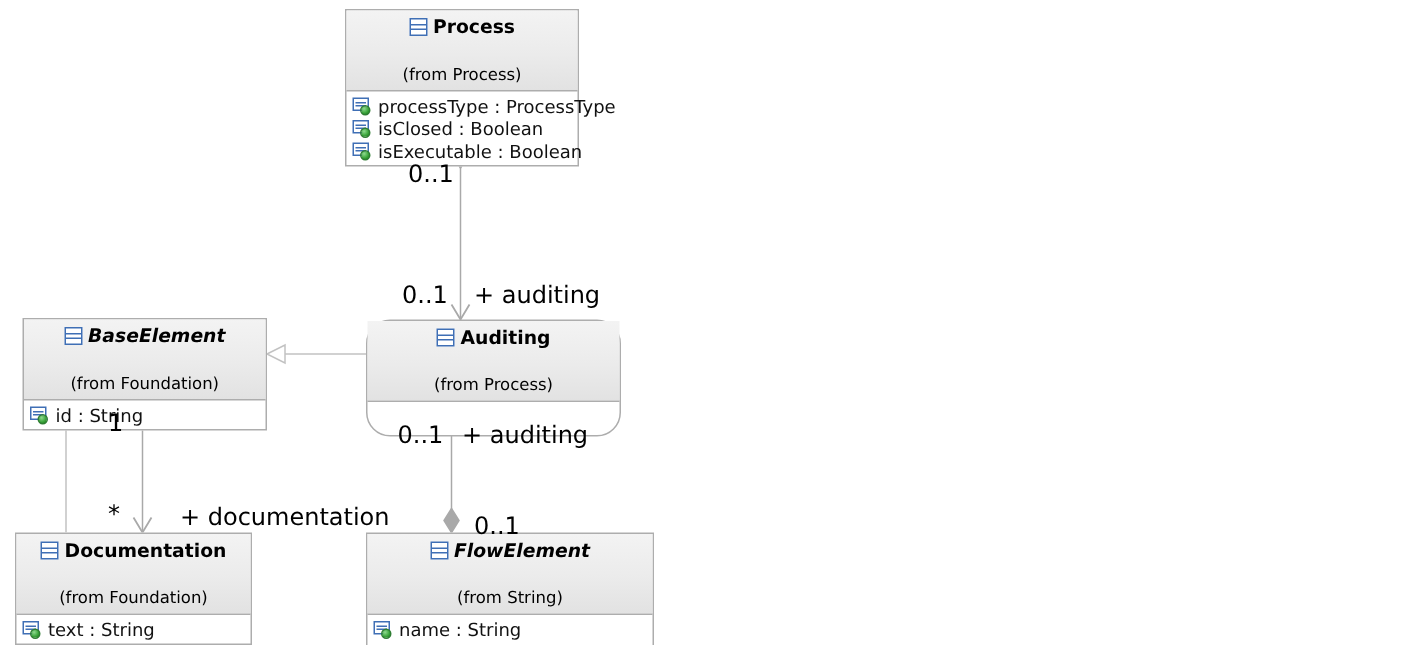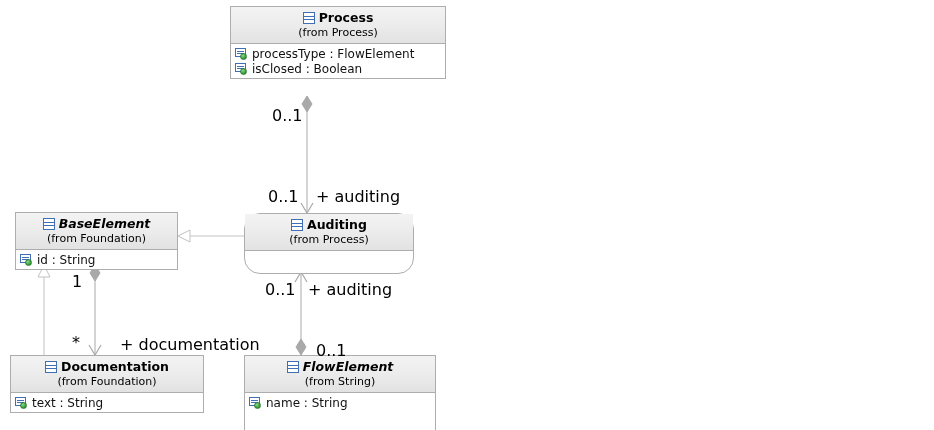--- a/index.html
+++ b/index.html
@@ -52,21 +52,21 @@
     white-space: nowrap;
   }
   .uml-name.abstract {
     font-style: italic;
     text-align: center;
   }
   .uml-package {
     font-size: 11px;
     color: #000000;
     line-height: 14px;
-    margin-top: 1px;
+    margin-top: 18px;
     white-space: nowrap;
   }
   .uml-attrs {
     box-sizing: border-box;
     padding: 2px 0 2px 0;
   }
   .uml-attr {
     display: flex;
     align-items: center;
     gap: 3px;
@@ -201,43 +201,50 @@
   <div class="edge-label" style="left:308px; top:280px;">+ auditing</div>
 
   <div class="edge-label" style="left:316px; top:341px;">0..1</div>
 
   <div class="edge-label" style="left:72px; top:272px;">1</div>
 
   <div class="edge-label" style="left:72px; top:333px;">*</div>
 
   <div class="edge-label" style="left:120px; top:335px;">+ documentation</div>
 
-  <div class="uml-class" id="cls-process" style="left:230px; top:6px; width:216px;">
+  <div class="uml-class" id="cls-process" style="left:230px; top:6px; width:156px;">
     <div class="uml-header">
       <div class="uml-name-row">
         <span class="icon-class"></span>
         <span class="uml-name">Process</span>
       </div>
       <div class="uml-package">(from Process)</div>
     </div>
     <div class="uml-attrs">
       <div class="uml-attr">
         <span class="icon-attr">
           <span class="ia-box"></span>
             <span class="ia-dot"></span>
         </span>
-        <span>processType : FlowElement</span>
+        <span>processType : ProcessType</span>
       </div>
       <div class="uml-attr">
         <span class="icon-attr">
           <span class="ia-box"></span>
             <span class="ia-dot"></span>
         </span>
         <span>isClosed : Boolean</span>
       </div>
+      <div class="uml-attr">
+        <span class="icon-attr">
+          <span class="ia-box"></span>
+            <span class="ia-dot"></span>
+        </span>
+        <span>isExecutable : Boolean</span>
+      </div>
     </div>
   </div>
 
   <div class="uml-class" id="cls-baseelement" style="left:15px; top:212px; width:163px;">
     <div class="uml-header">
       <div class="uml-name-row">
         <span class="icon-class"></span>
         <span class="uml-name abstract">BaseElement</span>
       </div>
       <div class="uml-package">(from Foundation)</div>
@@ -257,21 +264,21 @@
     <div class="uml-header">
       <div class="uml-name-row">
         <span class="icon-class"></span>
         <span class="uml-name">Auditing</span>
       </div>
       <div class="uml-package">(from Process)</div>
     </div>
     <div class="uml-attrs" style="height:22px;"></div>
   </div>
 
-  <div class="uml-class" id="cls-documentation" style="left:10px; top:355px; width:194px;">
+  <div class="uml-class" id="cls-documentation" style="left:10px; top:355px; width:158px;">
     <div class="uml-header">
       <div class="uml-name-row">
         <span class="icon-class"></span>
         <span class="uml-name">Documentation</span>
       </div>
       <div class="uml-package">(from Foundation)</div>
     </div>
     <div class="uml-attrs">
       <div class="uml-attr">
         <span class="icon-attr">

